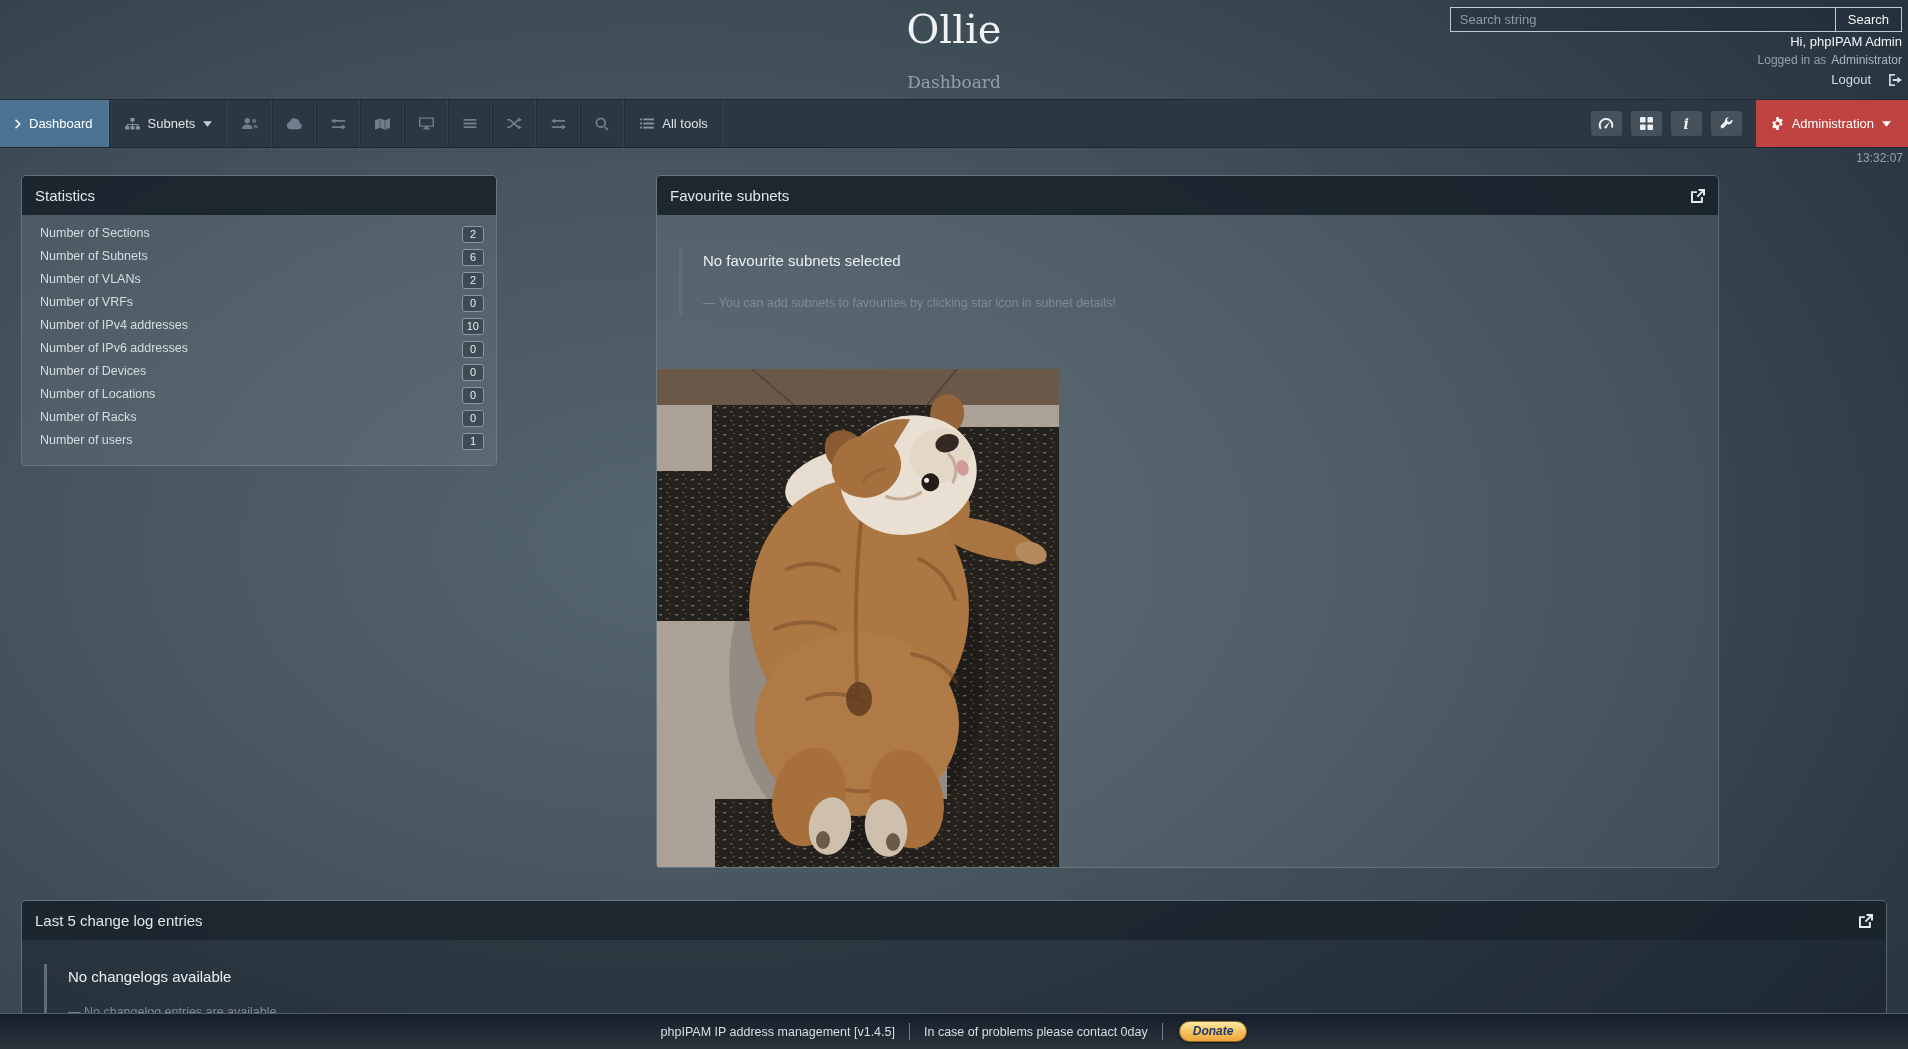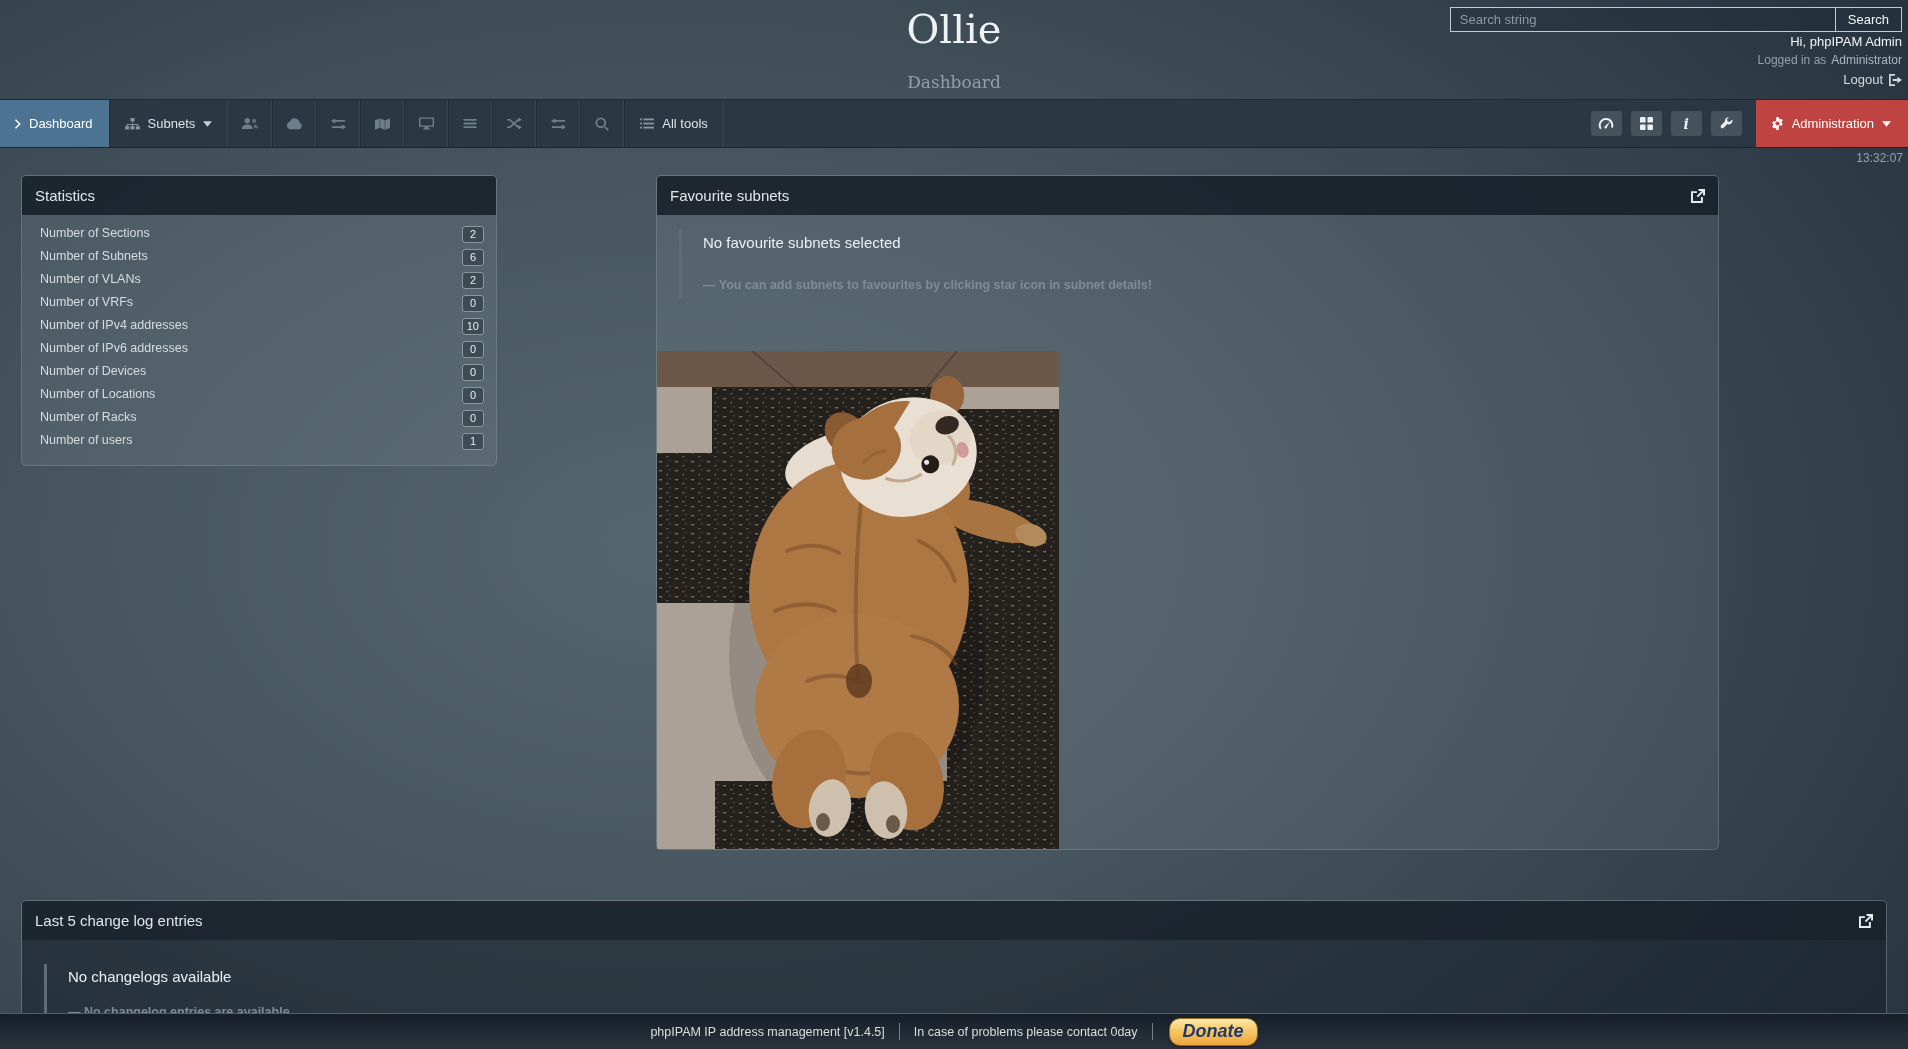--- a/index.html
+++ b/index.html
@@ -24,21 +24,21 @@
     border:1px solid #c3cad0; border-right:none; color:#e8ecee; font-size:13px; padding:0 9px; outline:none; }
   .search-input::placeholder { color:#8d9aa4; }
   .search-btn { height:25px; padding:0 12px; background:rgba(20,30,40,0.15);
     border:1px solid #c3cad0; color:#f2f5f6; font-size:13px; cursor:pointer; }
 
   .user-box { position:absolute; top:32px; right:6px; text-align:right; line-height:19px; }
   .user-line1 { font-size:13px; color:#f2f5f6; }
   .user-line2 { font-size:12px; color:#93a1aa; }
   .user-line2 .role { color:#aab7bf; margin-left:5px; cursor:pointer; }
   .user-line3 { font-size:13px; color:#d4dade; }
-  .logout-link { display:inline-flex; align-items:center; gap:6px; cursor:pointer; }
+  .logout-link { display:inline-flex; align-items:center; gap:18px; cursor:pointer; }
   .logout-link svg { margin-top:1px; }
 
   
   .navbar { position:absolute; top:99px; left:0; right:0; height:49px;
     background:#2b3843; display:flex; align-items:stretch;
     border-top:1px solid rgba(0,0,0,0.25); border-bottom:1px solid rgba(0,0,0,0.3); }
   .nav-cell { display:flex; align-items:center; justify-content:center; gap:8px;
     padding:0 15px; font-size:13px; color:#dde3e6; cursor:pointer;
     border-right:1px solid rgba(255,255,255,0.06); border-left:1px solid rgba(0,0,0,0.18); }
   .nav-cell:first-child { border-left:none; }
@@ -65,39 +65,39 @@
   #panel-stats { left:21px; top:175px; width:476px; }
   .stats-body { padding:8px 12px 12px 10px; }
   .stat-row { display:flex; justify-content:space-between;
     padding:3px 0 3px 8px; height:23px; }
   .stat-label { font-size:12.5px; color:#d6dde1; }
   .stat-badge { min-width:22px; height:17px; line-height:15px; text-align:center;
     border:1px solid #8d979e; border-radius:3px; background:rgba(40,52,62,0.55);
     font-size:11px; color:#e9edef; padding:0 4px; }
 
   #panel-fav { left:656px; top:175px; width:1063px; }
-  .fav-body { padding:15px 20px 0 0; }
+  .fav-body { padding:33px 20px 0 0; }
   .quote { border-left:3px solid #5f6d77; margin-left:22px; padding:4px 0 6px 21px; }
   .quote-msg { font-size:15px; color:#ebeff1; }
-  .quote-note { margin-top:27px; font-size:12.5px; color:#7e8c96;font-weight:bold; }
+  .quote-note { margin-top:27px; font-size:12.5px; color:#7e8c96; }
   .dog { display:block; margin-top:53px; width:402px; height:498px; }
 
   #panel-log { left:21px; top:900px; width:1866px; }
   .log-body { padding:24px 20px 14px 0; }
   .log-body .quote-note { margin-top:20px; }
 
   
   .footer { position:absolute; left:0; right:0; bottom:0; height:36px;
     background:linear-gradient(#161f29, #2b343d);
     border-top:1px solid rgba(160,175,185,0.35);
     display:flex; align-items:center; justify-content:center; font-size:12.5px; color:#d9dee2; }
   .footer .sep { width:1px; height:17px; background:#9aa6ad; opacity:.7; margin:0 14px; }
   .donate-btn { margin-left:2px; padding:2px 13px 3px; border-radius:11px;
     background:linear-gradient(#fdeaa9, #f6c765 45%, #eda43c);
-    border:1px solid #8f6a22; font-size:18px; font-style:italic; font-weight:bold;
+    border:1px solid #8f6a22; font-size:12px; font-style:italic; font-weight:bold;
     color:#203a6d; cursor:pointer; box-shadow:0 1px 2px rgba(0,0,0,0.5); }
 
   svg { display:block; }
 </style>
 </head>
 <body>
 
 <div class="header">
   <div class="site-title">Ollie</div>
   <div class="site-sub">Dashboard</div>

